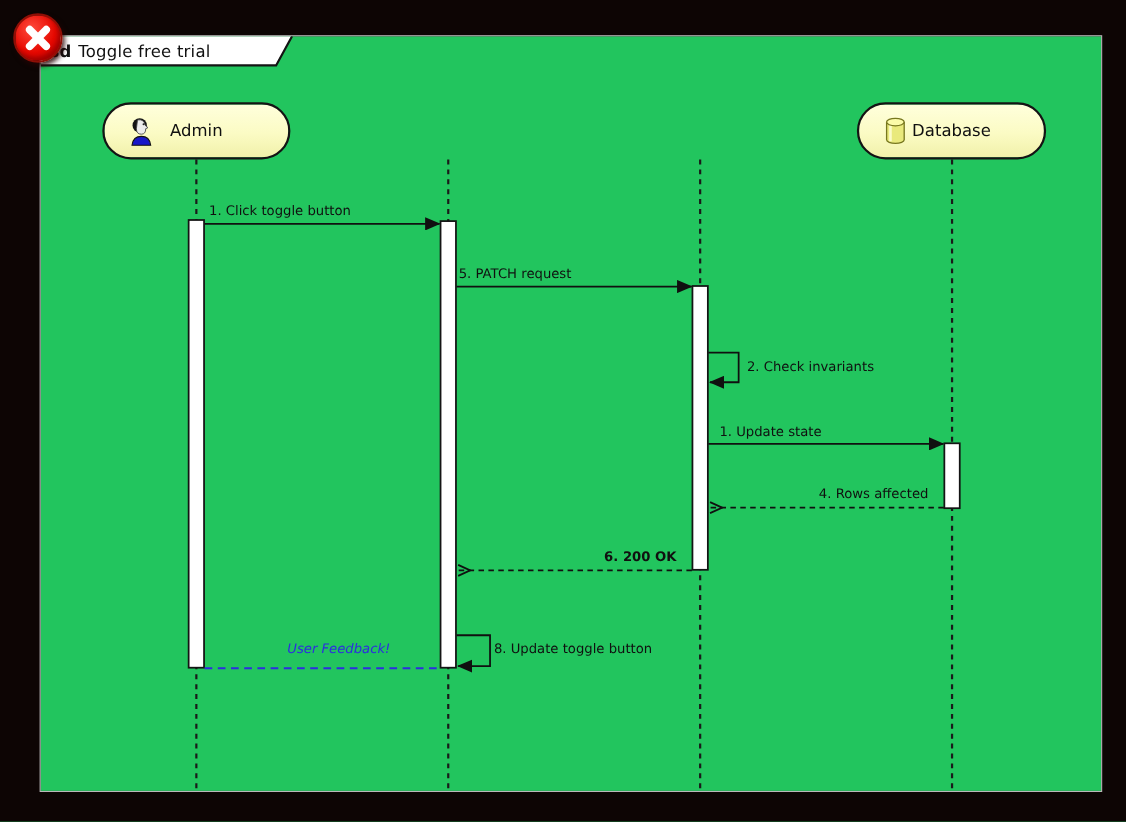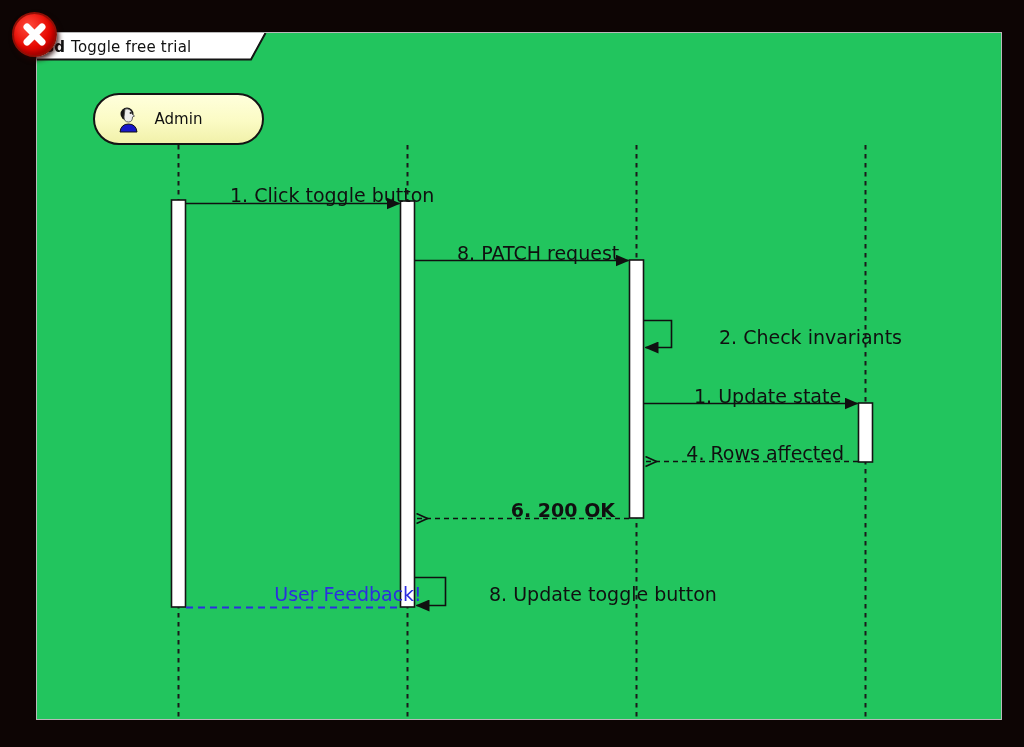--- a/index.html
+++ b/index.html
@@ -27,21 +27,21 @@
     border:2px solid #141414;border-radius:26px;
     background:linear-gradient(180deg,#ffffdc 0%,#fbfbc4 55%,#f1f1aa 100%);
     display:flex;align-items:center;justify-content:center;z-index:2;
   }
   .actor-icon{position:absolute;left:20px;top:50%;transform:translateY(-50%);width:26px;height:28px;}
   .actor-icon svg{display:block;}
   .actor-label{font-size:15px;color:#101010;}
 
   
   .msg{
-    position:absolute;font-size:19px;color:#101010;white-space:nowrap;z-index:3;margin-left:40px;
+    position:absolute;font-size:12px;color:#101010;white-space:nowrap;z-index:3;
   }
   .msg.note{color:#2d2de0;text-align:center;}
 
   
   .close-btn{
     position:absolute;left:12px;top:12px;width:45px;height:45px;border-radius:50%;
     background:radial-gradient(circle at 36% 30%,#ff4a3c 0%,#e60800 55%,#c40000 85%);
     border:2px solid #8f0f06;box-sizing:border-box;
     box-shadow:2px 3px 5px rgba(40,5,5,0.85), inset -2px -3px 4px rgba(120,0,0,0.55);
     z-index:10;cursor:pointer;
@@ -108,29 +108,39 @@
         <circle cx="12" cy="9" r="6.5" fill="#141414"></circle>
         <path d="M10,4 q6,-1 7,5 l2.5,2 l-2,1 q0,5 -4,5 q-4.5,0 -4.5,-5 z" fill="#ececec" stroke="#444" stroke-width="0.8"></path>
         <circle cx="15.5" cy="8" r="0.9" fill="#222"></circle>
       </svg>
     </span>
     <span class="actor-label">Admin</span>
   </div>
 
 
 
+  <div class="actor" style="left:742px;width:172px;">
+    <span class="actor-icon">
+      <svg width="26" height="28" viewBox="0 0 26 28">
+        <path d="M5,6 v16 a8,3.4 0 0 0 16,0 v-16" fill="#e9e97c" stroke="#77771f" stroke-width="1.2"></path>
+        <path d="M8.5,7.5 v16" stroke="#fbfbc9" stroke-width="2.4"></path>
+        <ellipse cx="13" cy="6" rx="8" ry="3.4" fill="#fbfba8" stroke="#77771f" stroke-width="1.2"></ellipse>
+      </svg>
+    </span>
+    <span class="actor-label">Database</span>
+  </div>
 
   <div class="msg" style="left:153px;top:151px;">1. Click toggle button</div>
-  <div class="msg" style="left:380px;top:209px;">8. PATCH request</div>
+  <div class="msg" style="left:380px;top:209px;">5. PATCH request</div>
   <div class="msg" style="left:642px;top:293px;">2. Check invariants</div>
   <div class="msg" style="left:617px;top:352px;">1. Update state</div>
   <div class="msg" style="right:157px;top:409px;">4. Rows affected</div>
   <div class="msg" style="right:386px;top:466px;font-weight:bold;">6. 200 OK</div>
   <div class="msg" style="left:412px;top:550px;">8. Update toggle button</div>
-  <div class="msg note" style="left:164px;width:214px;top:550px;">User Feedback!</div>
+  <div class="msg note" style="left:164px;width:214px;top:550px;font-style:italic;">User Feedback!</div>
 
 </div>
 
 <div class="close-btn">
   <svg width="41" height="41" viewBox="0 0 41 41">
     <line x1="13" y1="13" x2="28" y2="28" stroke="#ffffff" stroke-width="7" stroke-linecap="round"></line>
     <line x1="28" y1="13" x2="13" y2="28" stroke="#ffffff" stroke-width="7" stroke-linecap="round"></line>
   </svg>
 </div>
 

